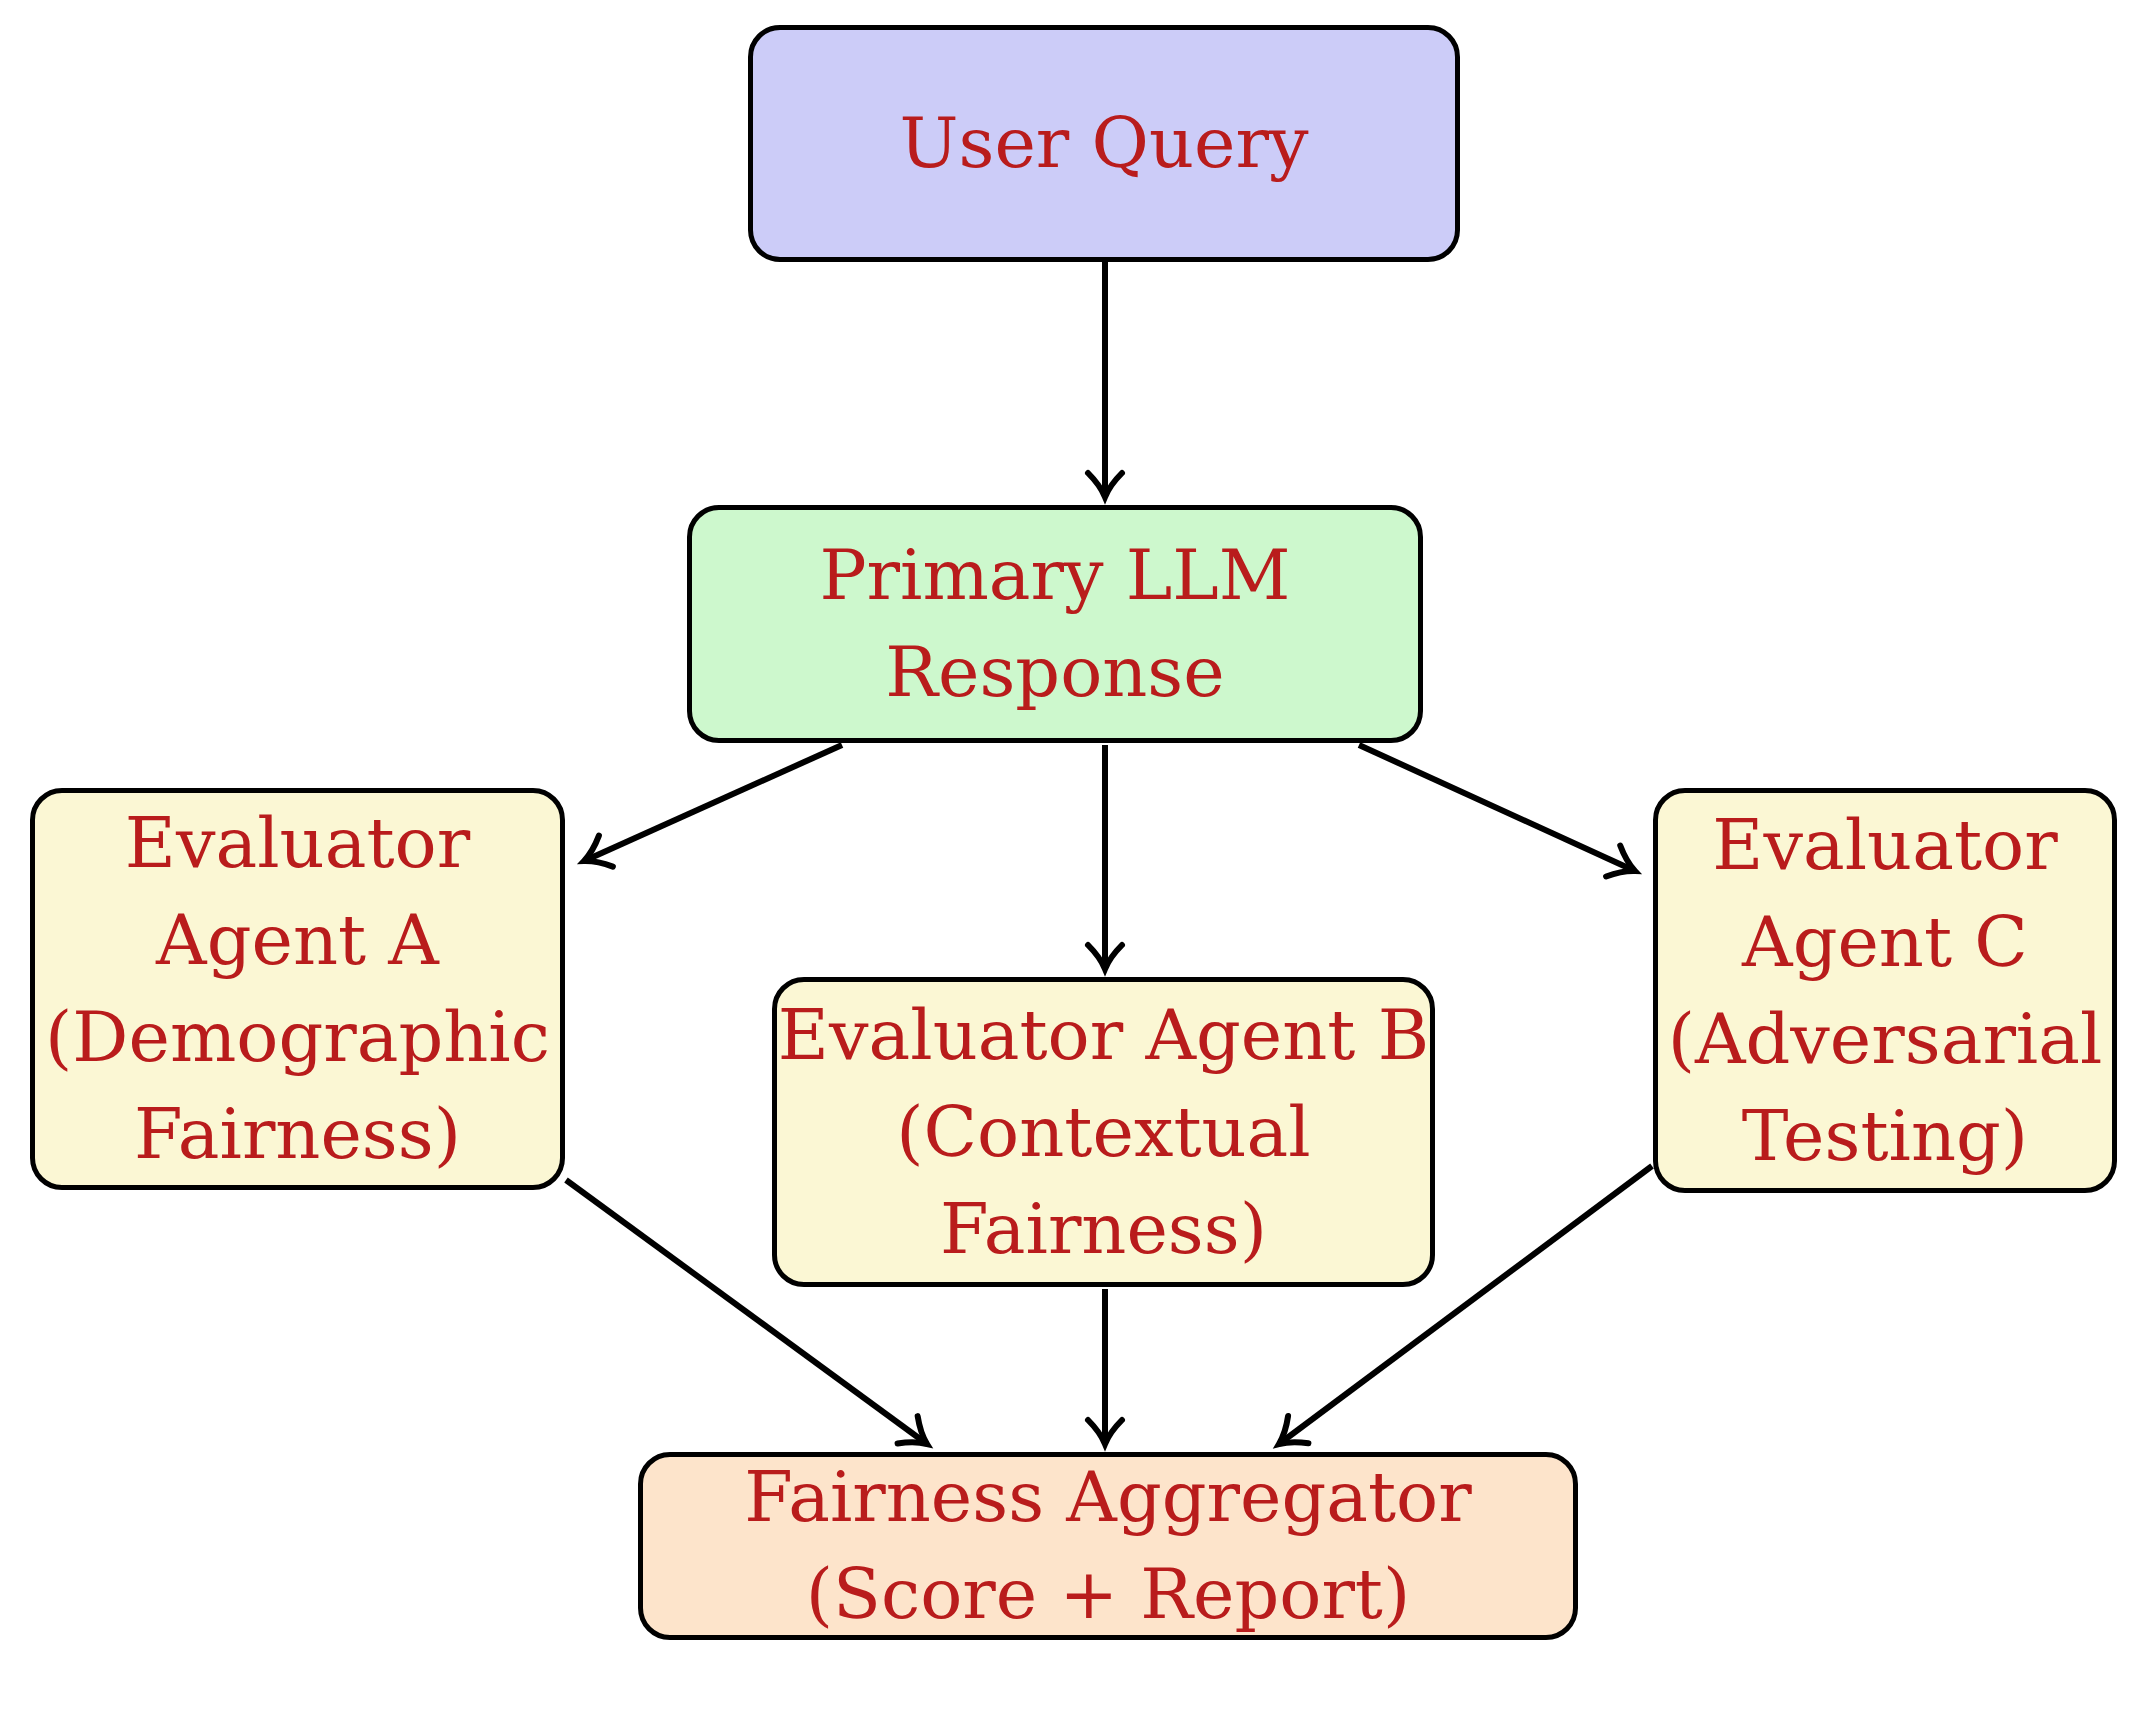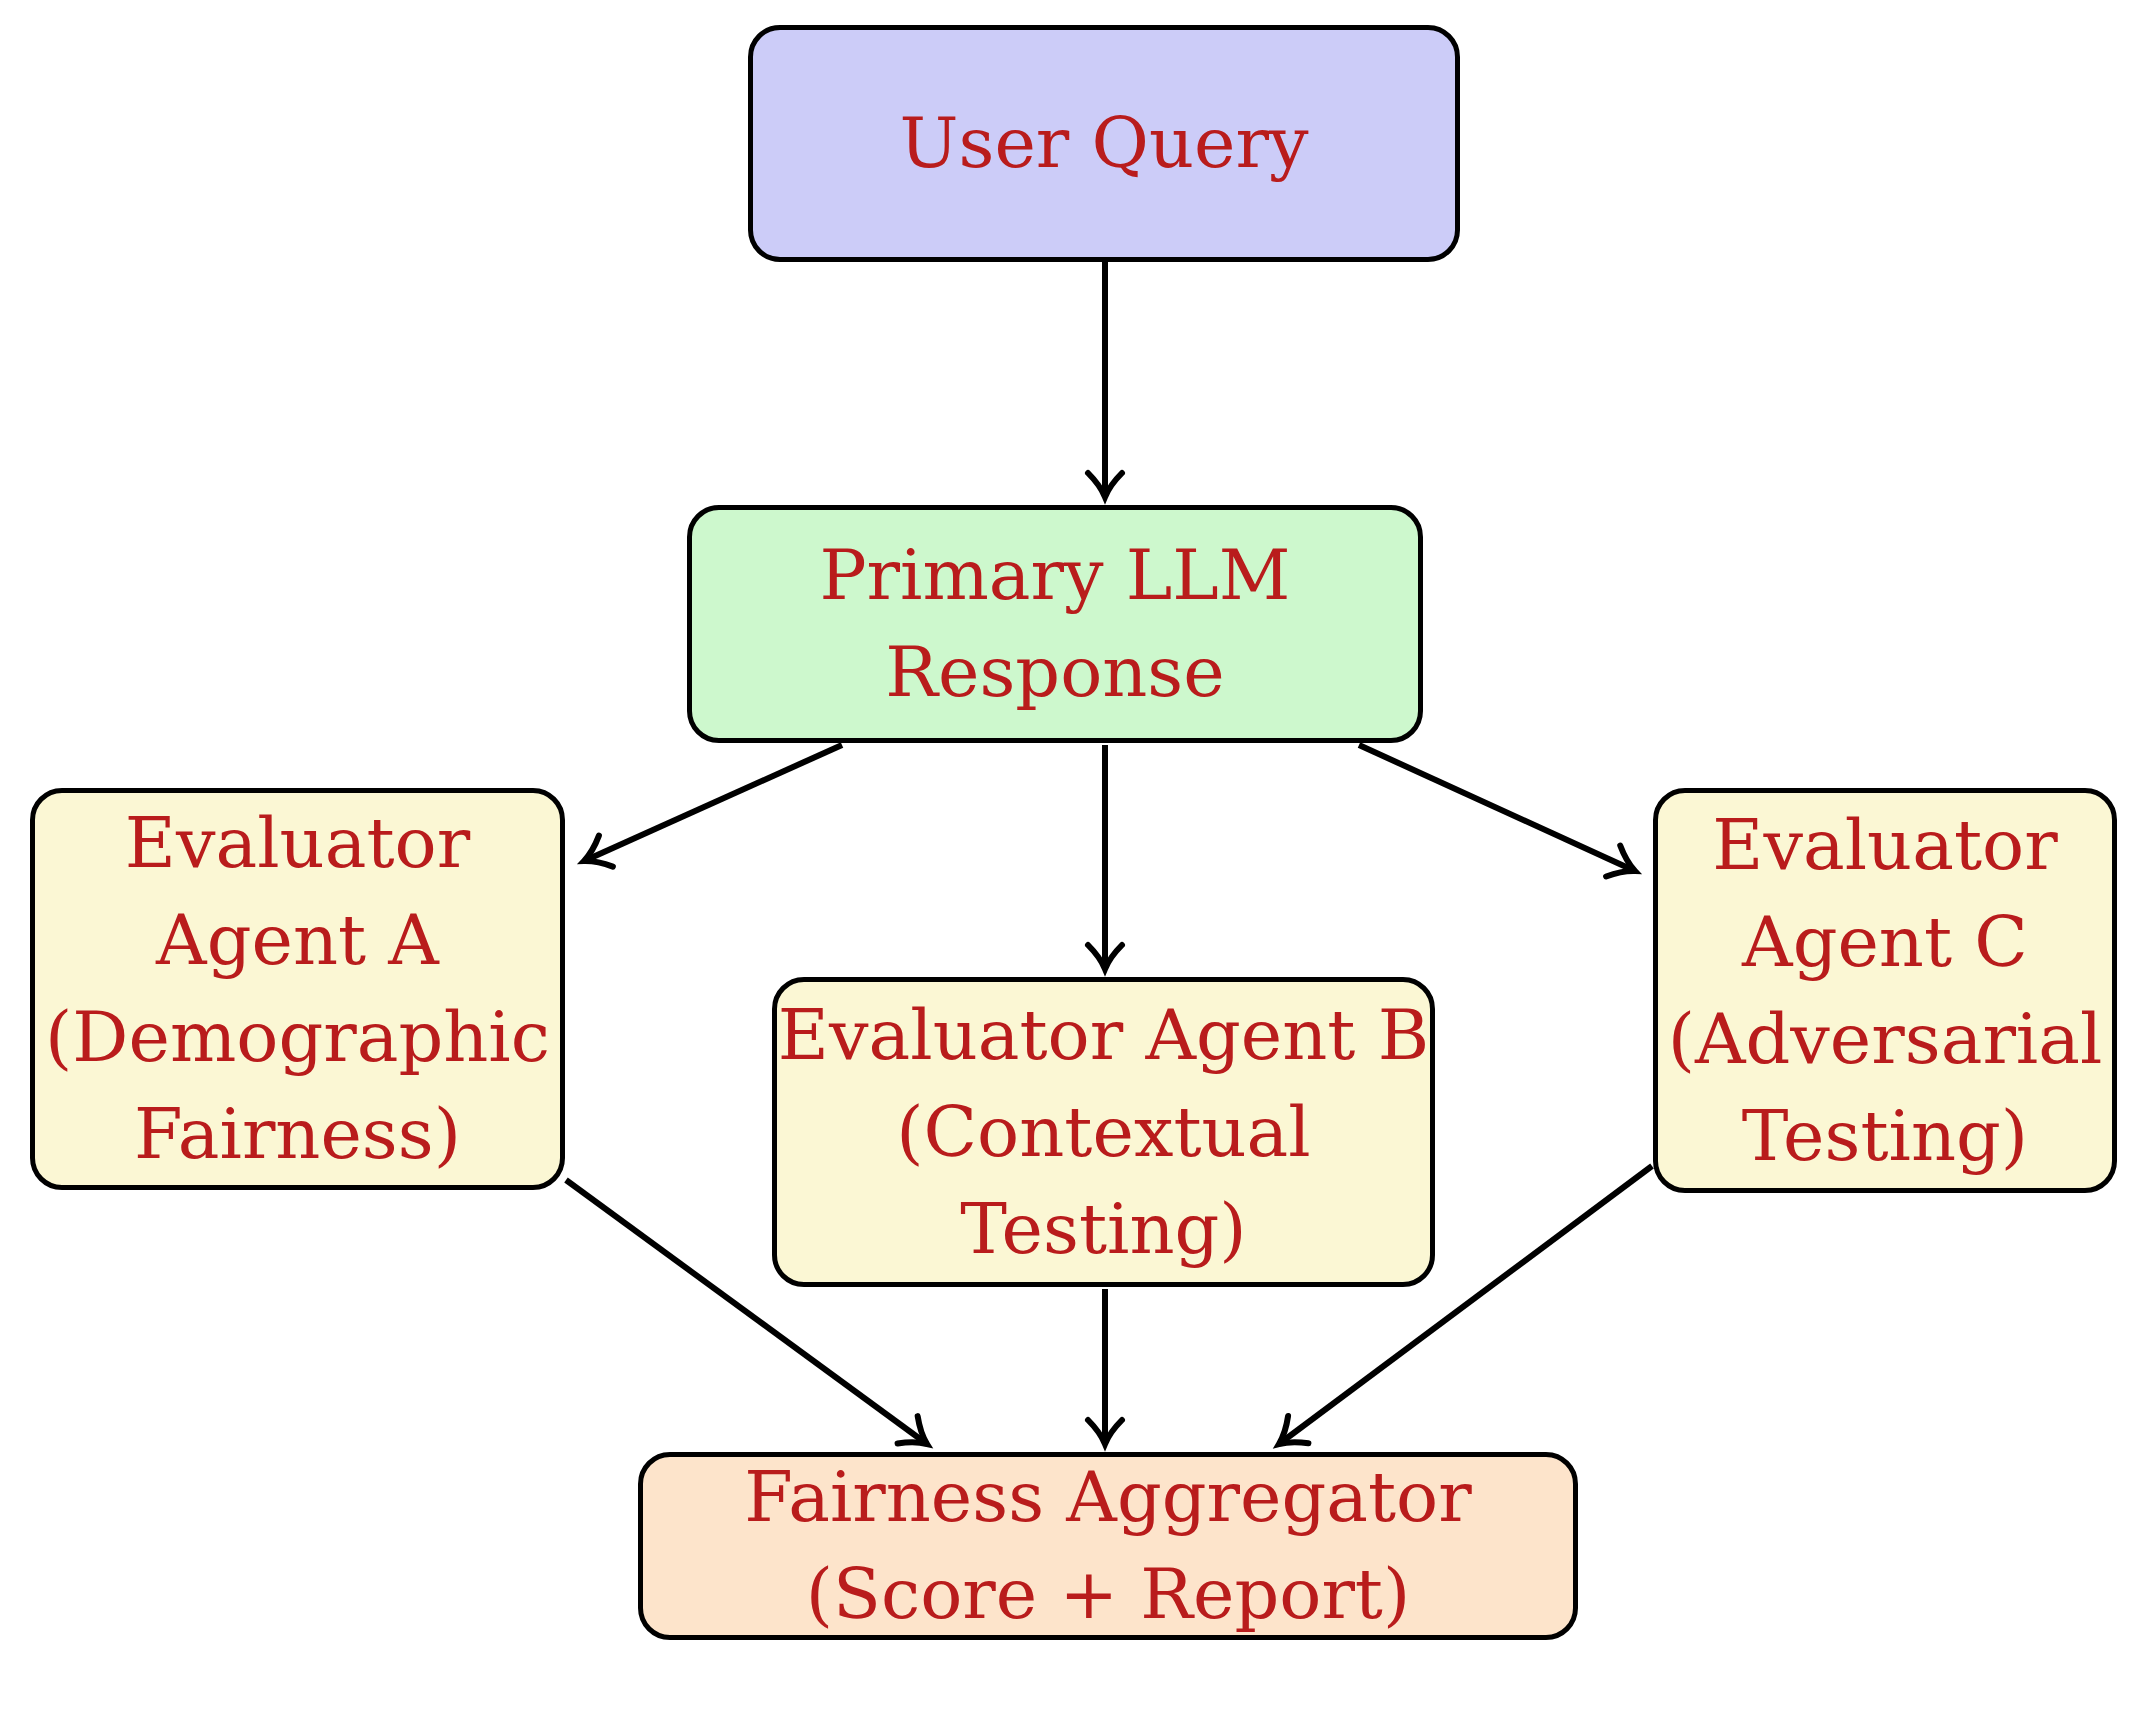--- a/index.html
+++ b/index.html
@@ -79,21 +79,21 @@
   <div class="node node-agent-a" style="background-color: rgb(251, 247, 212);">
     <span class="node-label">Evaluator
 Agent A
 (Demographic
 Fairness)</span>
   </div>
 
   <div class="node node-agent-b" style="background-color: rgb(251, 247, 212);">
     <span class="node-label">Evaluator Agent B
 (Contextual
-Testing)</span>
+Fairness)</span>
   </div>
 
   <div class="node node-agent-c" style="background-color: rgb(251, 247, 212);">
     <span class="node-label">Evaluator
 Agent C
 (Adversarial
 Testing)</span>
   </div>
 
   <div class="node node-aggregator" style="background-color: rgb(253, 228, 203);">

